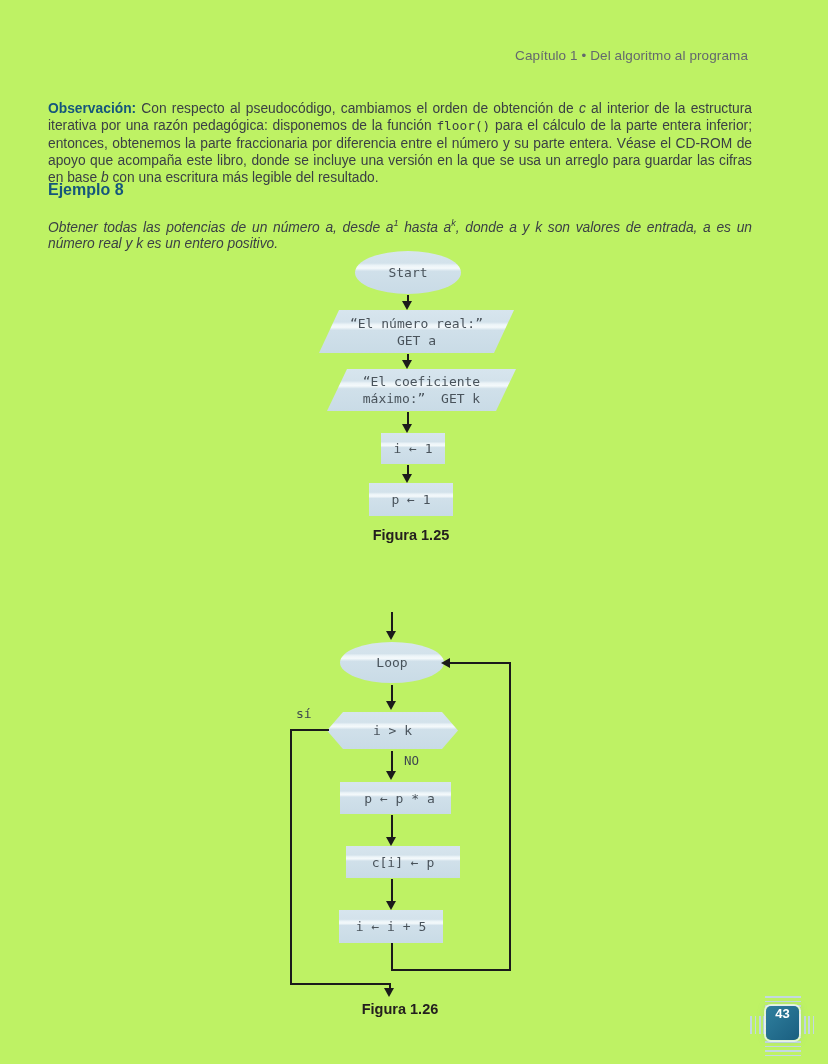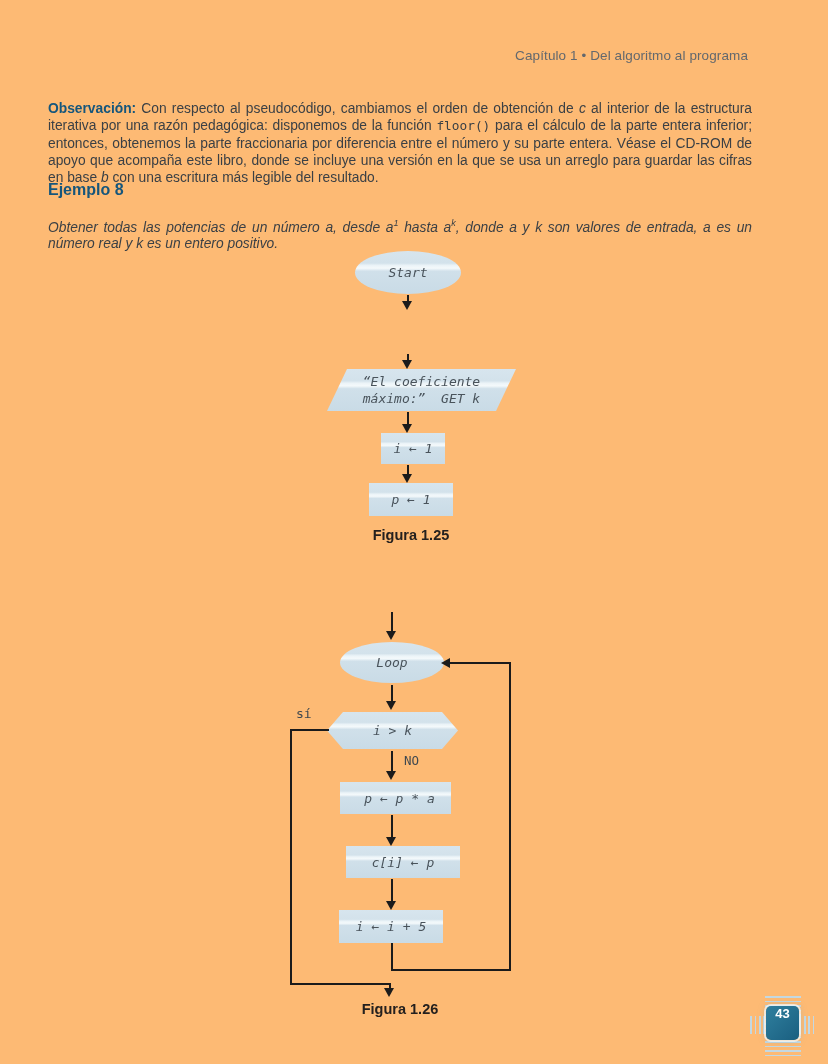--- a/index.html
+++ b/index.html
@@ -1,19 +1,19 @@
 <!DOCTYPE html>
 <html><head>
 <meta charset="utf-8">
 <style>
   html,body{margin:0;padding:0;background:#ffffff;}
   .page{
     position:relative;
     width:828px;height:1064px;
-    background:#fdba74;
+    background:#bef264;
     font-family:"Liberation Sans", sans-serif;
     overflow:hidden;
   }
   
   .running-header{
     position:absolute; top:48px; right:80px;
     font-size:13.5px; color:#63686d; letter-spacing:.1px;
   }
   
   .obs-para{
@@ -34,21 +34,21 @@
     font-style:italic; text-align:justify;
   }
   .example-para sup{ font-size:9px; line-height:0; }
   
   .fc-shape{
     position:absolute;
     display:flex; flex-direction:column; align-items:center; justify-content:center;
     font-family:"DejaVu Sans Mono", monospace;
     font-size:13px; line-height:17px; color:#49535b;
     background:linear-gradient(180deg,#d7e5ee 0%,#d3e2eb 28%,#ecf4f8 34%,#f4f9fb 40%,#d0e0ea 47%,#c9dbe6 100%);
-    white-space:pre; text-align:center;font-style:italic;
+    white-space:pre; text-align:center;
   }
   .fc-ellipse{ border-radius:50%; }
   .fc-para{ clip-path:polygon(20px 0, 100% 0, calc(100% - 20px) 100%, 0 100%); }
   .fc-hex{ clip-path:polygon(0 50%, 16px 0, calc(100% - 16px) 0, 100% 50%, calc(100% - 16px) 100%, 16px 100%); }
   .fc-label{
     position:absolute; font-family:"DejaVu Sans Mono", monospace;
     color:#3f484f; font-size:13px;
   }
   .fc-caption{
     position:absolute; text-align:center;
@@ -89,20 +89,24 @@
   <div class="example-title">Ejemplo 8</div>
   <p class="example-para"><span>Obtener todas las potencias de un número a, desde a</span><sup>1</sup><span> hasta a</span><sup>k</sup><span>, donde a y k son valores de entrada, a es un número real y k es un entero positivo.</span></p>
 
   <div class="fc-shape fc-ellipse" style="left:355px;top:251px;width:106px;height:43px;">
     <span>Start</span>
   </div>
 
   <div class="vline" style="left:407px;top:295px;height:7px;"></div>
   <div class="ah-down" style="left:402px;top:301px;"></div>
 
+  <div class="fc-shape fc-para" style="left:319px;top:310px;width:195px;height:43px;">
+    <span>“El número real:”</span>
+    <span>GET a</span>
+  </div>
 
   <div class="vline" style="left:407px;top:354px;height:7px;"></div>
   <div class="ah-down" style="left:402px;top:360px;"></div>
 
   <div class="fc-shape fc-para" style="left:327px;top:369px;width:189px;height:42px;">
     <span>“El coeficiente</span>
     <span>máximo:”  GET k</span>
   </div>
 
   <div class="vline" style="left:407px;top:412px;height:13px;"></div>

